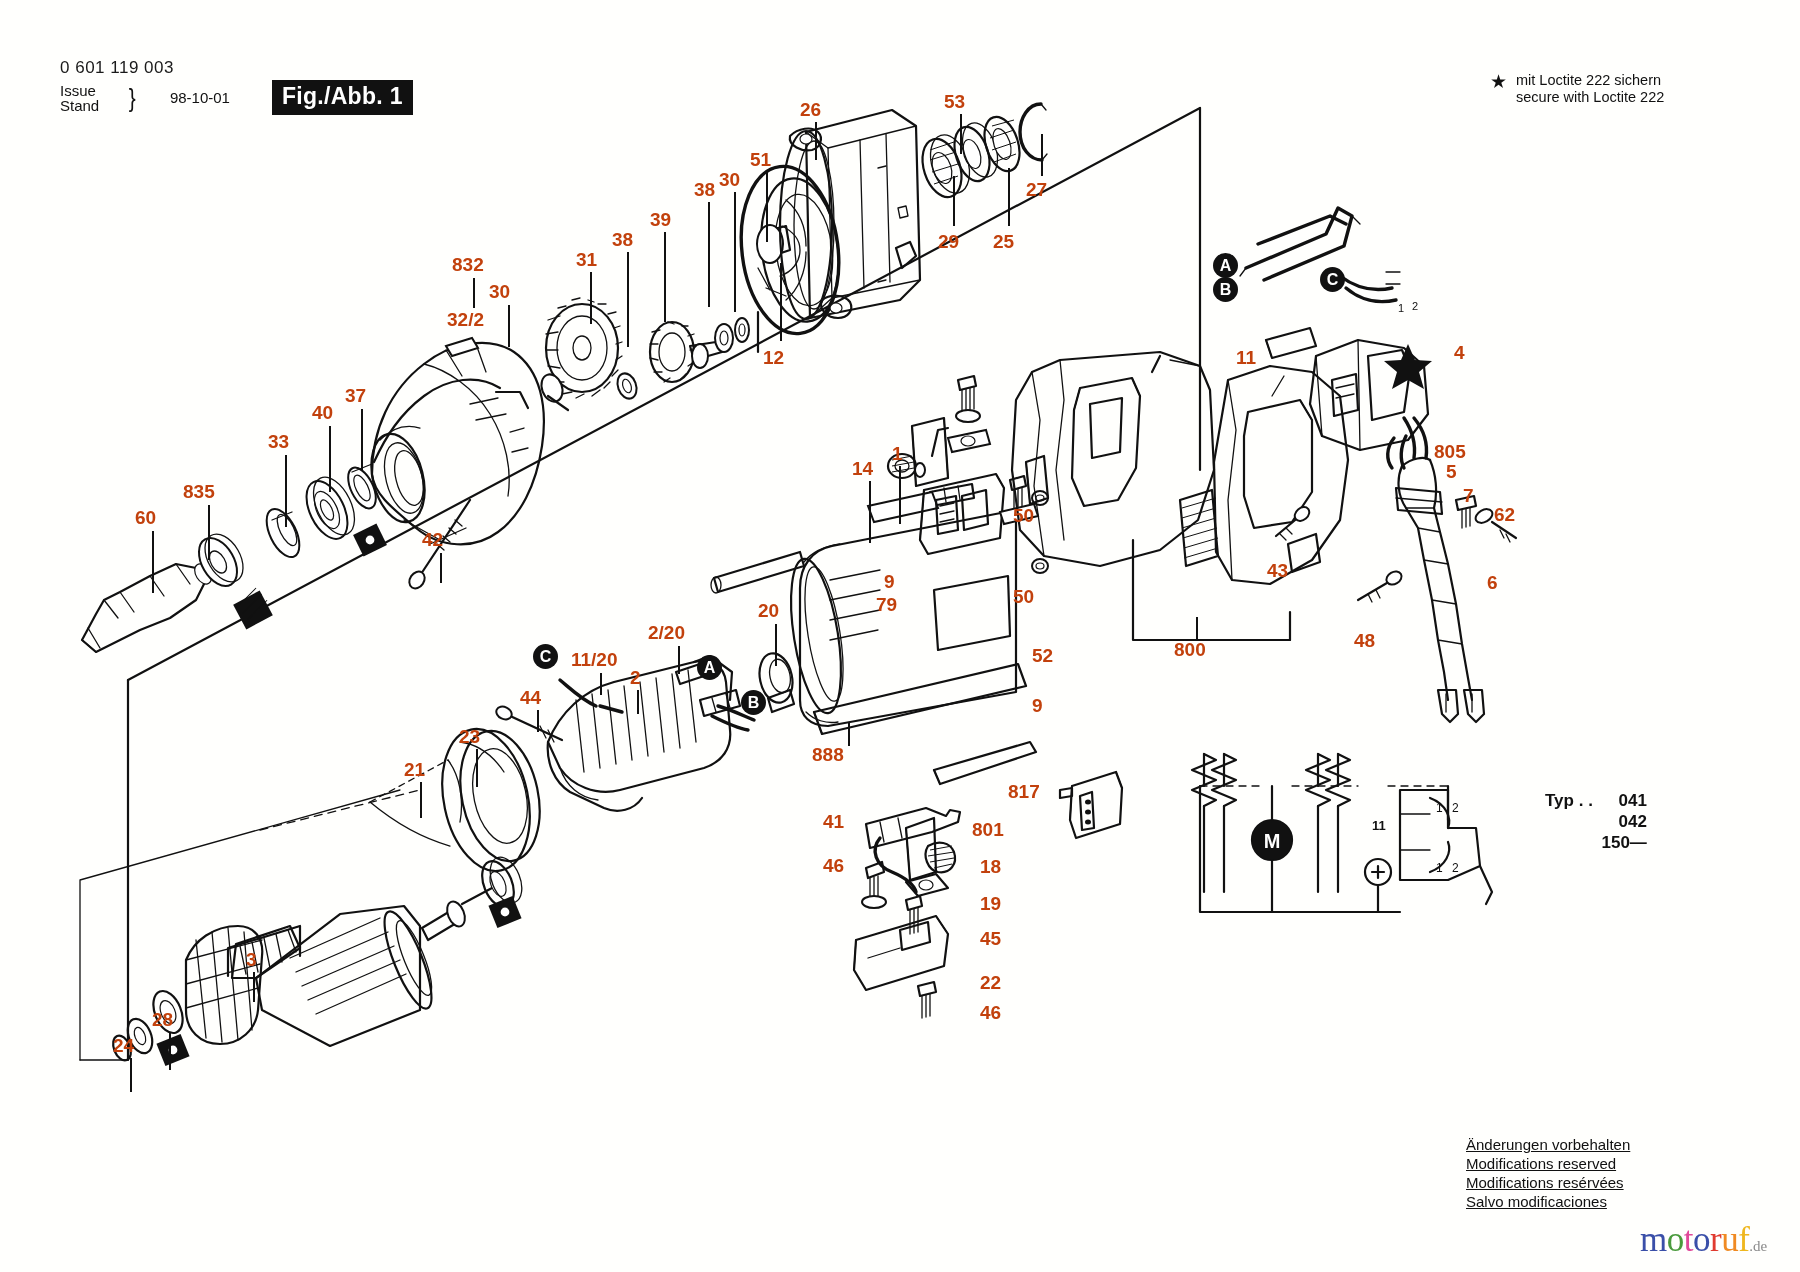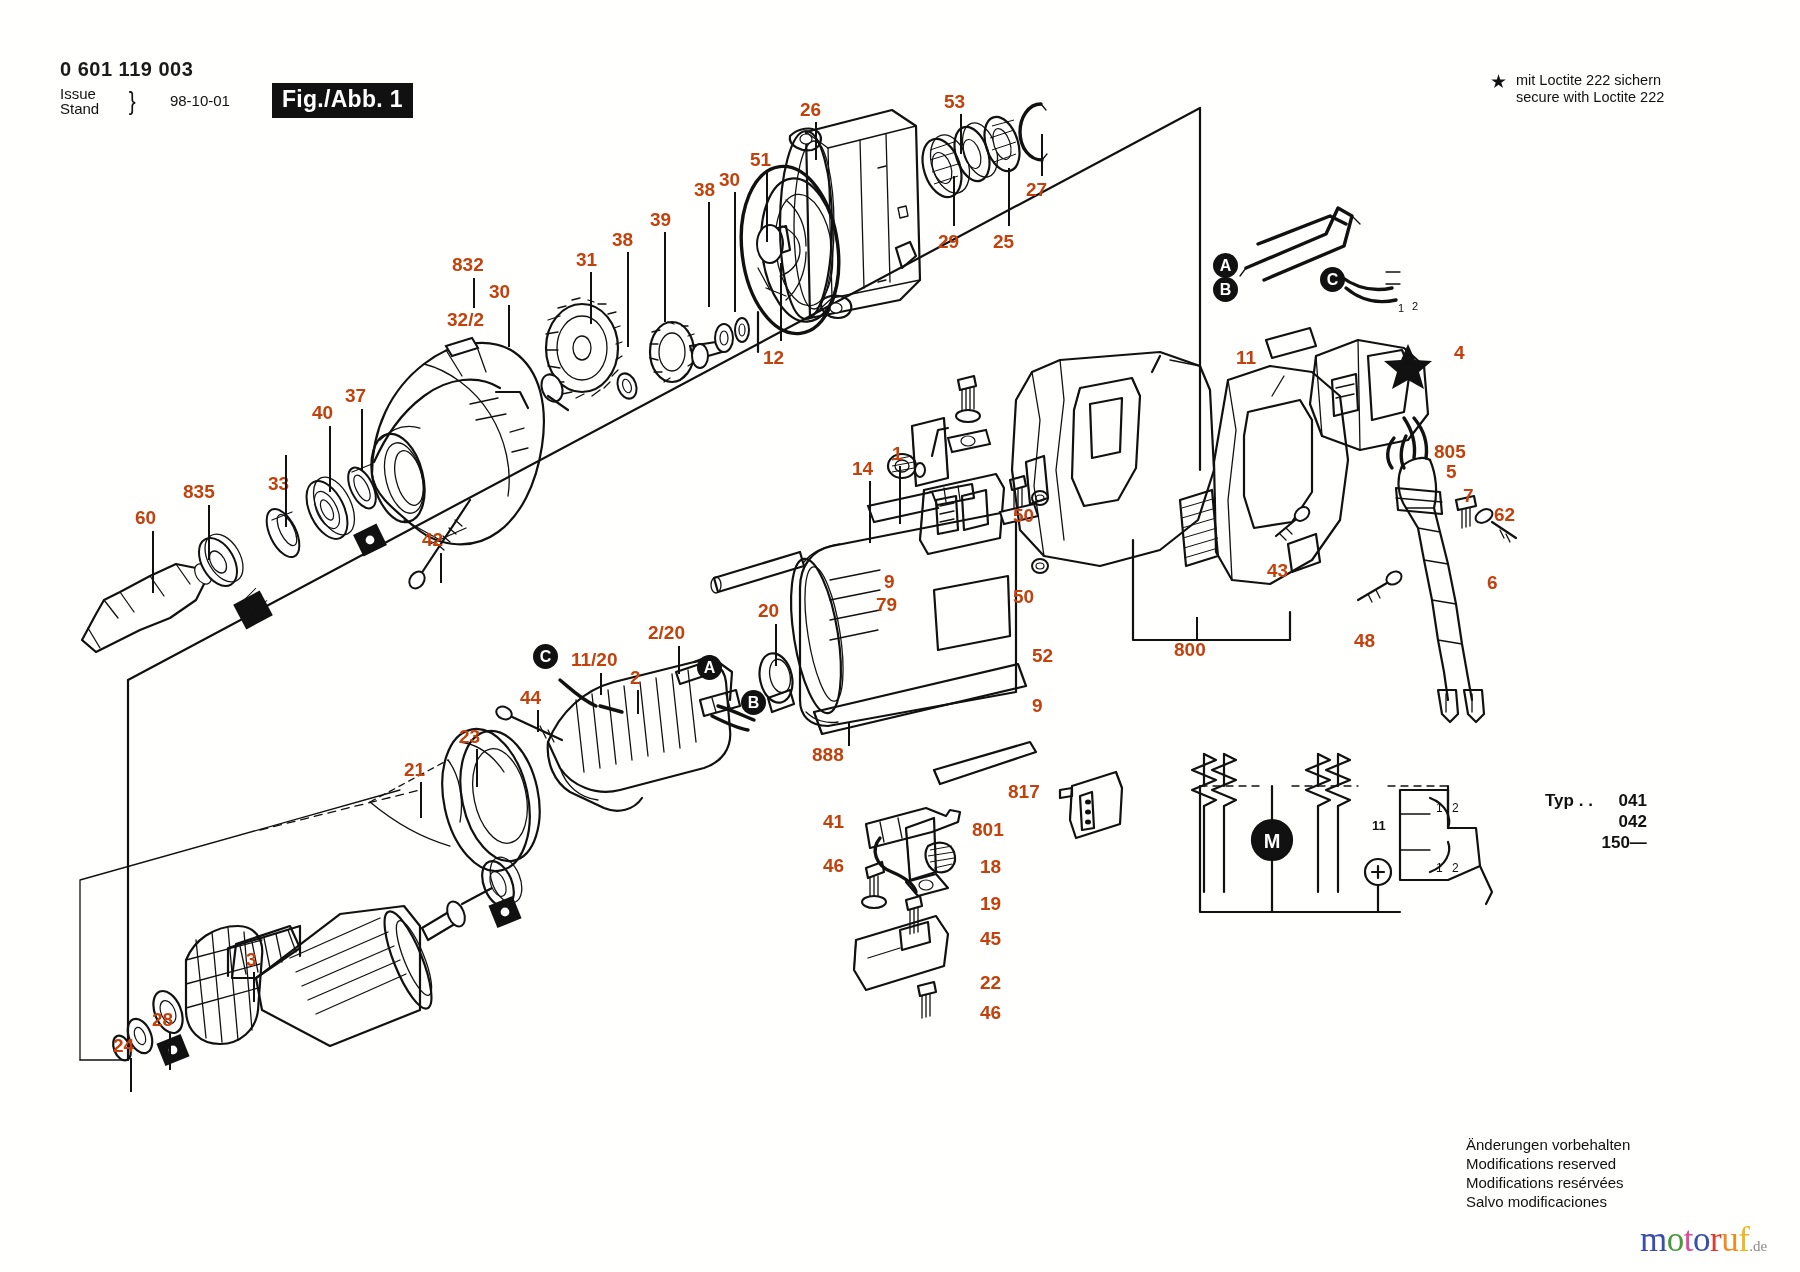--- a/index.html
+++ b/index.html
@@ -3,32 +3,32 @@
 <meta charset="utf-8">
 <title>Exploded Parts Diagram</title>
 <style>
   html,body{margin:0;padding:0;background:#fff;}
   body{width:1800px;height:1272px;position:relative;overflow:hidden;
        font-family:"Liberation Sans",sans-serif;color:#111;}
   .sheet{position:absolute;inset:0;background:#fffffd;}
 
   
   .hdr{position:absolute;left:60px;top:58px;}
-  .hdr .docno{font-size:20px;letter-spacing:.5px;font-weight:700;color:#1a1a1a;}
+  .hdr .docno{font-size:17px;letter-spacing:.5px;font-weight:400;color:#1a1a1a;}
   .hdr .row2{display:flex;align-items:center;margin-top:2px;gap:28px;}
   .hdr .isscol{display:flex;flex-direction:column;font-size:15px;line-height:15px;}
   .hdr .brace{font-size:26px;line-height:22px;margin:0 3px 0 1px;transform:scaleX(.8);}
   .hdr .date{font-size:15px;margin-left:2px;}
   .figbox{display:inline-block;background:#111;color:#fff;font-weight:bold;
           font-size:23px;padding:3px 10px 5px 10px;margin-left:14px;letter-spacing:.3px;}
 
   
   .loctite{position:absolute;left:1516px;top:72px;font-size:14.5px;line-height:17px;white-space:nowrap;}
   .loctite .star{position:absolute;left:-26px;top:1px;font-size:19px;line-height:17px;}
-  .footnote{position:absolute;left:1466px;top:1135px;font-size:15px;line-height:19px;white-space:nowrap;}
+  .footnote{position:absolute;left:1466px;top:1135px;font-size:15px;line-height:19px;white-space:nowrap;text-decoration:underline;}
 
   
   .logo{position:absolute;left:1640px;top:1222px;font-family:"Liberation Serif",serif;
         font-size:35px;line-height:35px;letter-spacing:-.5px;white-space:nowrap;}
   .logo span{display:inline-block;}
   .logo .de{font-size:15px;color:#8a8a8a;vertical-align:baseline;letter-spacing:0;}
 
   
   .typlist{position:absolute;left:1545px;top:790px;font-size:17px;line-height:21px;font-weight:bold;white-space:nowrap;}
   .typlist .tl{font-weight:bold;}
@@ -584,21 +584,21 @@
       <div class="lbl" style="left: 763px; top: 348px;">12</div>
       <div class="ld ldv" style="left: 780px; top: 263px; height: 78px;"></div>
       <div class="lbl" style="left: 944px; top: 92px;">53</div>
       <div class="ld ldv" style="left: 960px; top: 114px; height: 40px;"></div>
       <div class="lbl" style="left: 938px; top: 232px;">29</div>
       <div class="ld ldv" style="left: 953px; top: 176px; height: 50px;"></div>
       <div class="lbl" style="left: 993px; top: 232px;">25</div>
       <div class="ld ldv" style="left: 1008px; top: 168px; height: 58px;"></div>
       <div class="lbl" style="left: 1026px; top: 180px;">27</div>
       <div class="ld ldv" style="left: 1041px; top: 134px; height: 42px;"></div>
-      <div class="lbl" style="left: 268px; top: 432px; margin-top: 42px;">33</div>
+      <div class="lbl" style="left: 268px; top: 432px;">33</div>
       <div class="ld ldv" style="left: 285px; top: 455px; height: 72px;"></div>
       <div class="lbl" style="left: 312px; top: 403px;">40</div>
       <div class="ld ldv" style="left: 329px; top: 426px; height: 66px;"></div>
       <div class="lbl" style="left: 345px; top: 386px;">37</div>
       <div class="ld ldv" style="left: 361px; top: 409px; height: 62px;"></div>
       <div class="lbl" style="left: 183px; top: 482px;">835</div>
       <div class="ld ldv" style="left: 208px; top: 505px; height: 55px;"></div>
       <div class="lbl" style="left: 135px; top: 508px;">60</div>
       <div class="ld ldv" style="left: 152px; top: 531px; height: 62px;"></div>
       <div class="lbl" style="left: 422px; top: 530px;">42</div>

